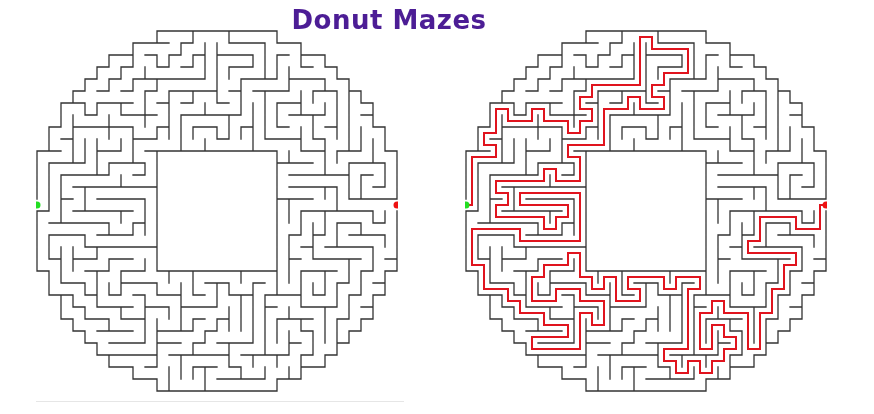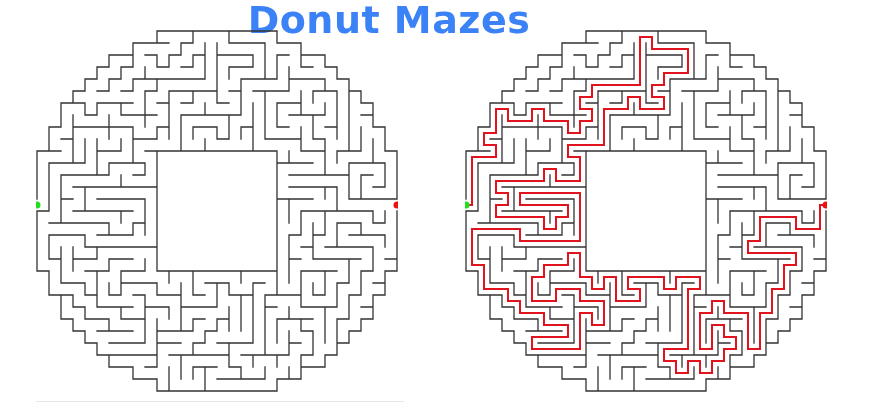--- a/index.html
+++ b/index.html
@@ -1,20 +1,20 @@
 <!DOCTYPE html>
 <html><head>
 <meta charset="utf-8">
 <style>
   html, body { margin: 0; padding: 0; background: #ffffff; }
   body { width: 874px; height: 414px; position: relative; overflow: hidden;
          font-family: "DejaVu Sans", sans-serif; }
   .title { position: absolute; left: 0; top: 0; width: 778px; text-align: center;
            font-family: "DejaVu Sans", sans-serif; font-weight: bold;
-           font-size: 38px; line-height: 40px; color: #3b82f6; letter-spacing: 0.5px; }
+           font-size: 26px; line-height: 40px; color: #4c1d95; letter-spacing: 0.5px; }
   .maze { position: absolute; top: 30px; }
   .maze svg { display: block; }
   .rule { position: absolute; left: 36px; top: 401px; width: 368px; height: 1px; background: #e6e6e6; }
 </style>
 </head>
 <body>
 
 <div class="title">Donut Mazes</div>
 
 <div id="maze-0" class="maze" style="left: 36px;">

